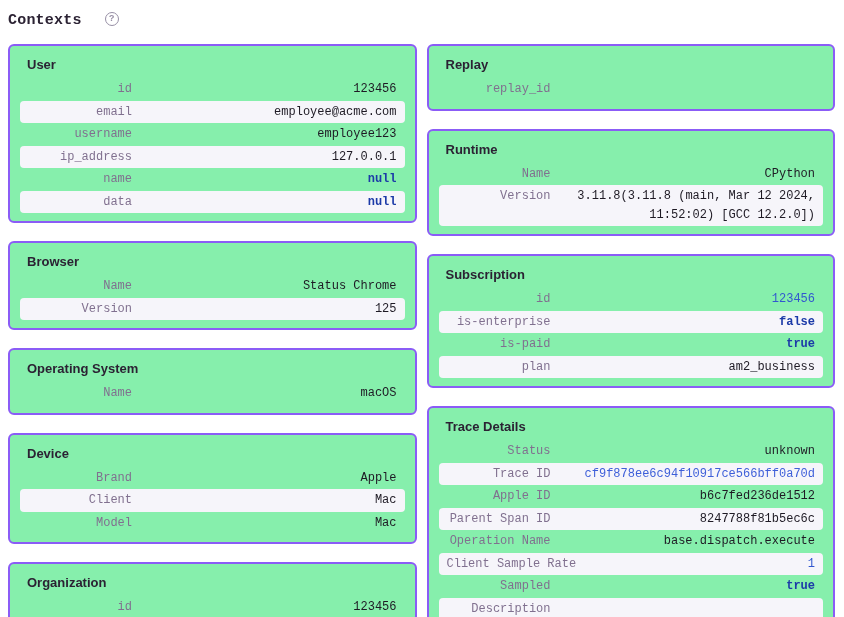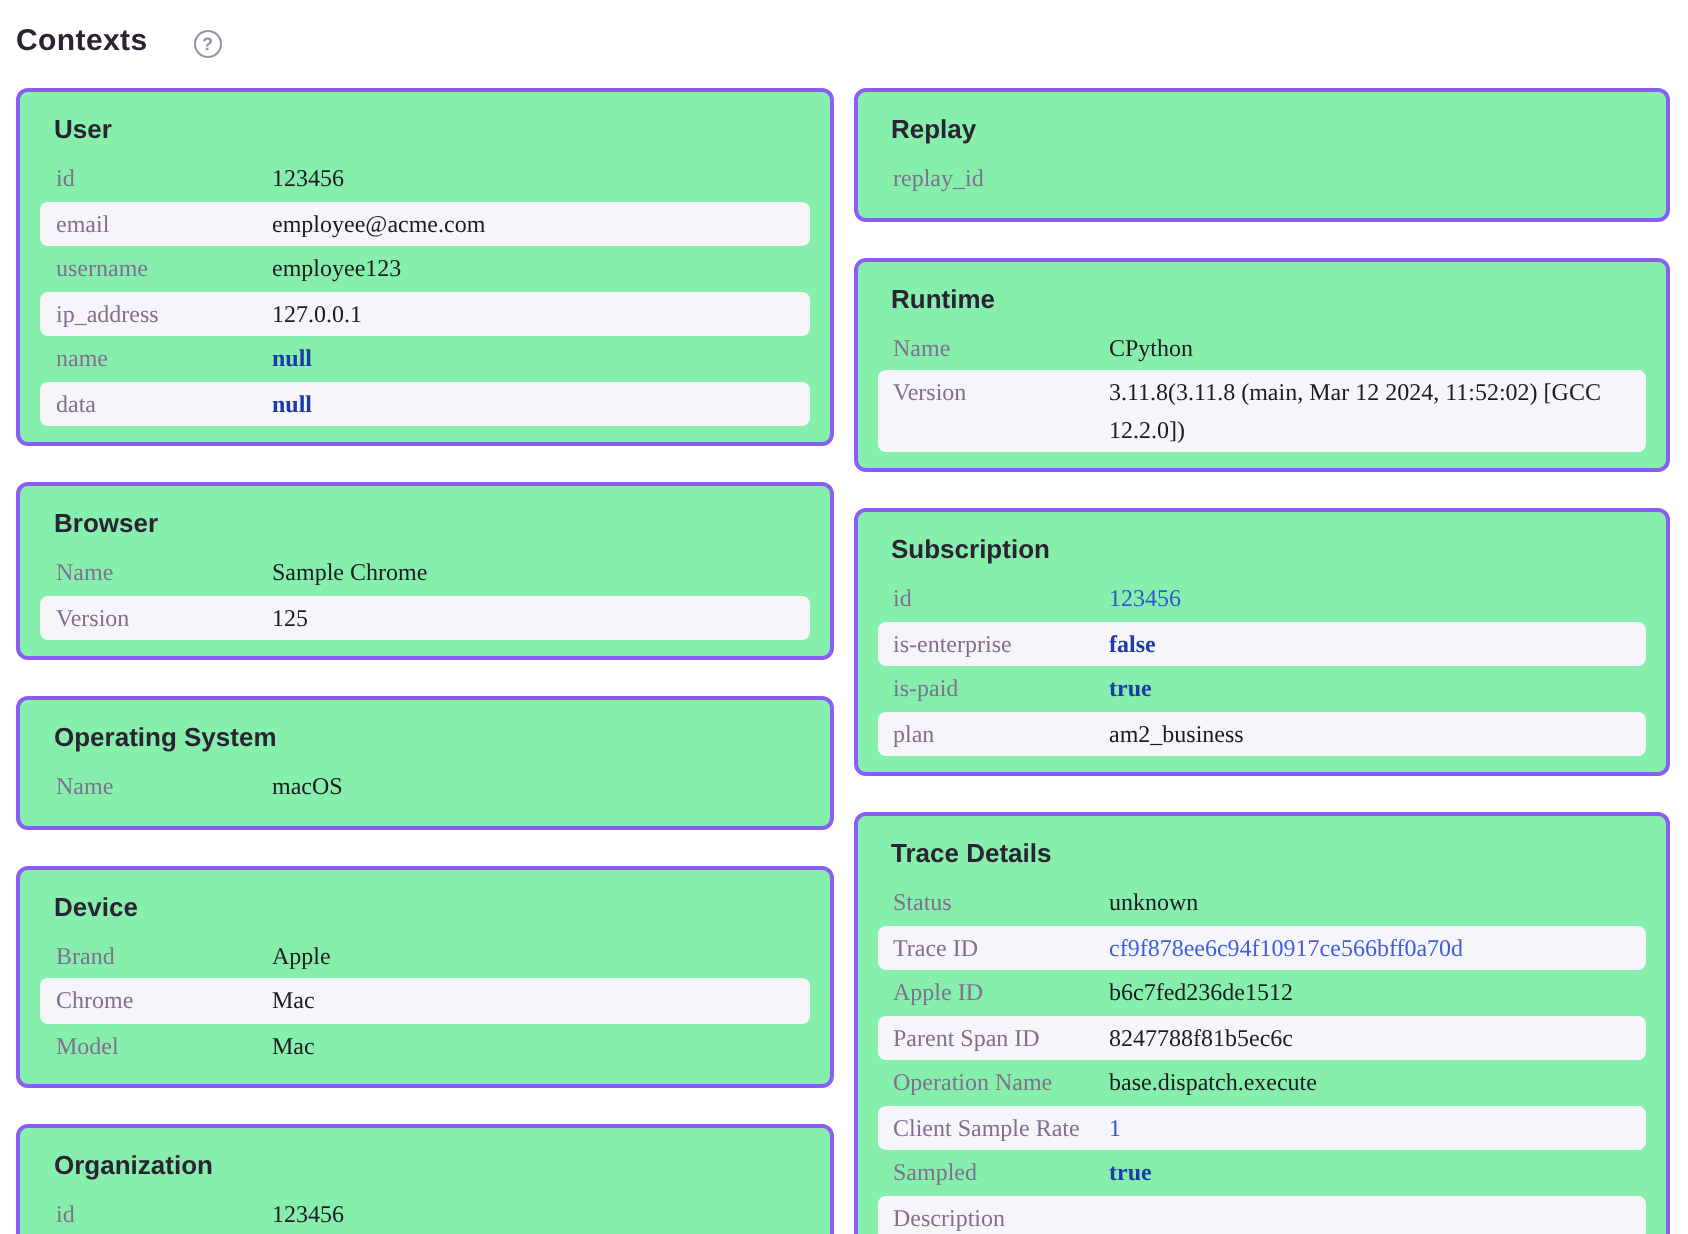--- a/index.html
+++ b/index.html
@@ -6,21 +6,21 @@
   html,body { margin:0; padding:0; }
   body {
     width: 844px; height: 617px;
     background: #ffffff;
     font-family: "Liberation Sans", sans-serif;
     color: #2b2233;
     overflow: hidden;
   }
   .page { padding: 10px 9px 0 8px; }
 
-  .header { display:flex; align-items:flex-end; gap:23px; margin: 2px 0 15px 0; }
+  .header { display:flex; align-items:flex-start; gap:23px; margin: 2px 0 15px 0; font-family: Liberation Mono, monospace; }
   .page-title {
     font-size: 15px; font-weight: 700; margin:0;
     color:#2b2233; letter-spacing: .2px;
   }
   .help-icon {
     width: 14px; height: 14px;
     border: 1.2px solid #978fa5; border-radius: 50%;
     color:#978fa5; display:inline-flex; align-items:center; justify-content:center;
     font-size: 9px; font-weight: 700; cursor: pointer;
   }
@@ -38,22 +38,22 @@
   .card-title {
     font-size: 13px; font-weight: 700; color:#2b2233;
     margin: 0 0 6px 0; padding: 2px 7px 0 7px;
   }
   .row {
     display: grid;
     grid-template-columns: minmax(104px, max-content) 1fr;
     column-gap: 4px;
     padding: 2px 8px;
     border-radius: 4px;
-    font-family: Liberation Serif, serif;
-    font-size: 12px; line-height: 18.5px;
+    font-family: Liberation Mono, monospace;
+    font-size: 12px; line-height: 18.5px; text-align: right;
   }
   .row:nth-child(even) { background: #f6f5fa; }
   .key { color:#80708f; white-space: nowrap; }
   .val { color:#1e1a24; word-break: break-word; }
   .val.t-number { color:#3257cf; }
   .val.t-boolean, .val.t-null { color:#1c3aa8; font-weight: bold; }
   .val.t-link { color:#3e5fd9; cursor:pointer; }
 </style>
 </head>
 <body>
@@ -92,21 +92,21 @@
               <span class="key">data</span>
               <span class="val t-null">null</span>
             </div>
           </div>
         </section>
         <section class="card">
           <h3 class="card-title">Browser</h3>
           <div class="rows">
             <div class="row">
               <span class="key">Name</span>
-              <span class="val t-text">Sample Chrome</span>
+              <span class="val t-text">Status Chrome</span>
             </div>
             <div class="row">
               <span class="key">Version</span>
               <span class="val t-text">125</span>
             </div>
           </div>
         </section>
         <section class="card">
           <h3 class="card-title">Operating System</h3>
           <div class="rows">
@@ -117,21 +117,21 @@
           </div>
         </section>
         <section class="card">
           <h3 class="card-title">Device</h3>
           <div class="rows">
             <div class="row">
               <span class="key">Brand</span>
               <span class="val t-text">Apple</span>
             </div>
             <div class="row">
-              <span class="key">Chrome</span>
+              <span class="key">Client</span>
               <span class="val t-text">Mac</span>
             </div>
             <div class="row">
               <span class="key">Model</span>
               <span class="val t-text">Mac</span>
             </div>
           </div>
         </section>
         <section class="card">
           <h3 class="card-title">Organization</h3>

